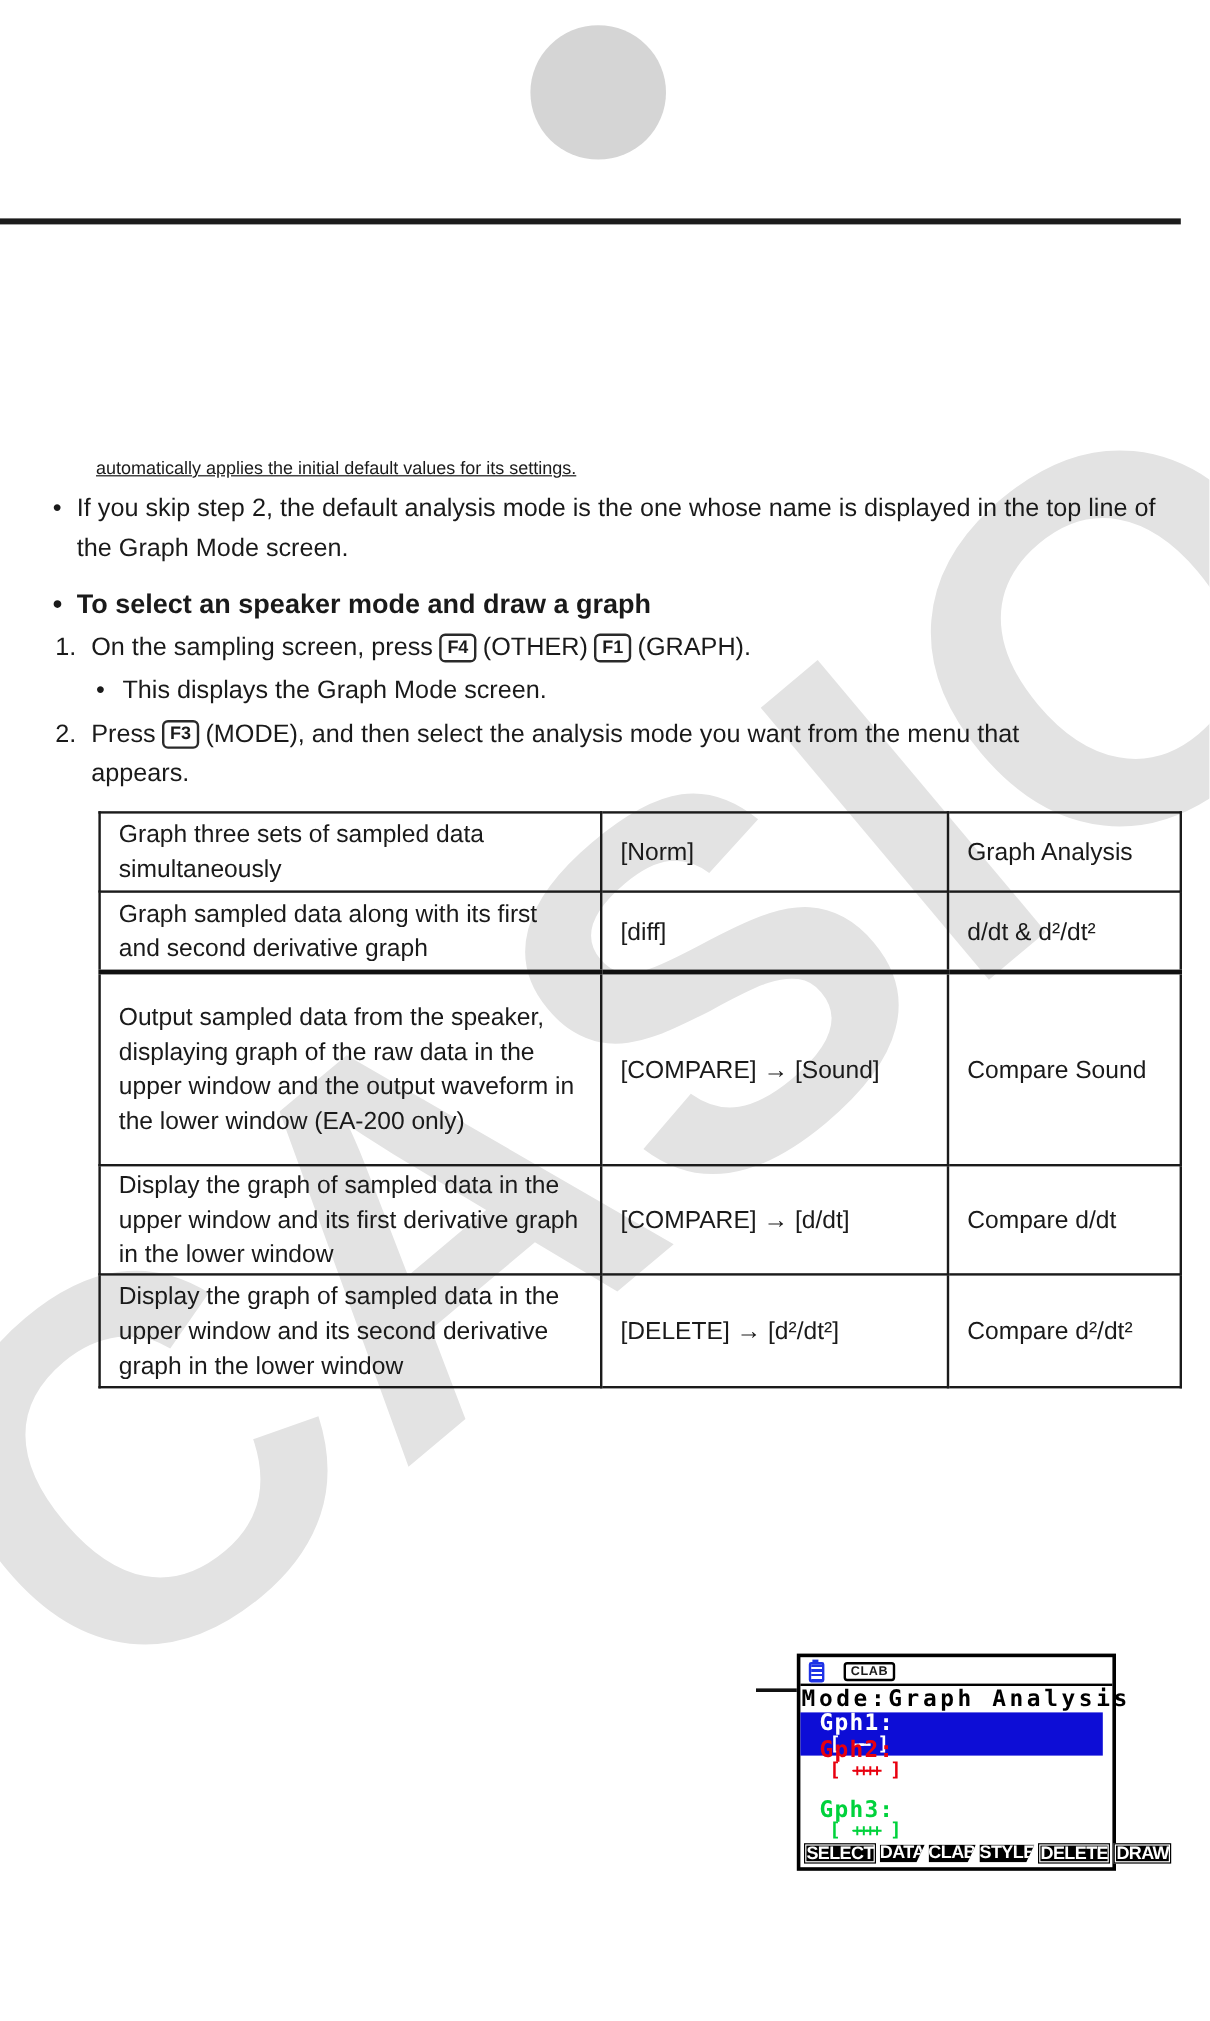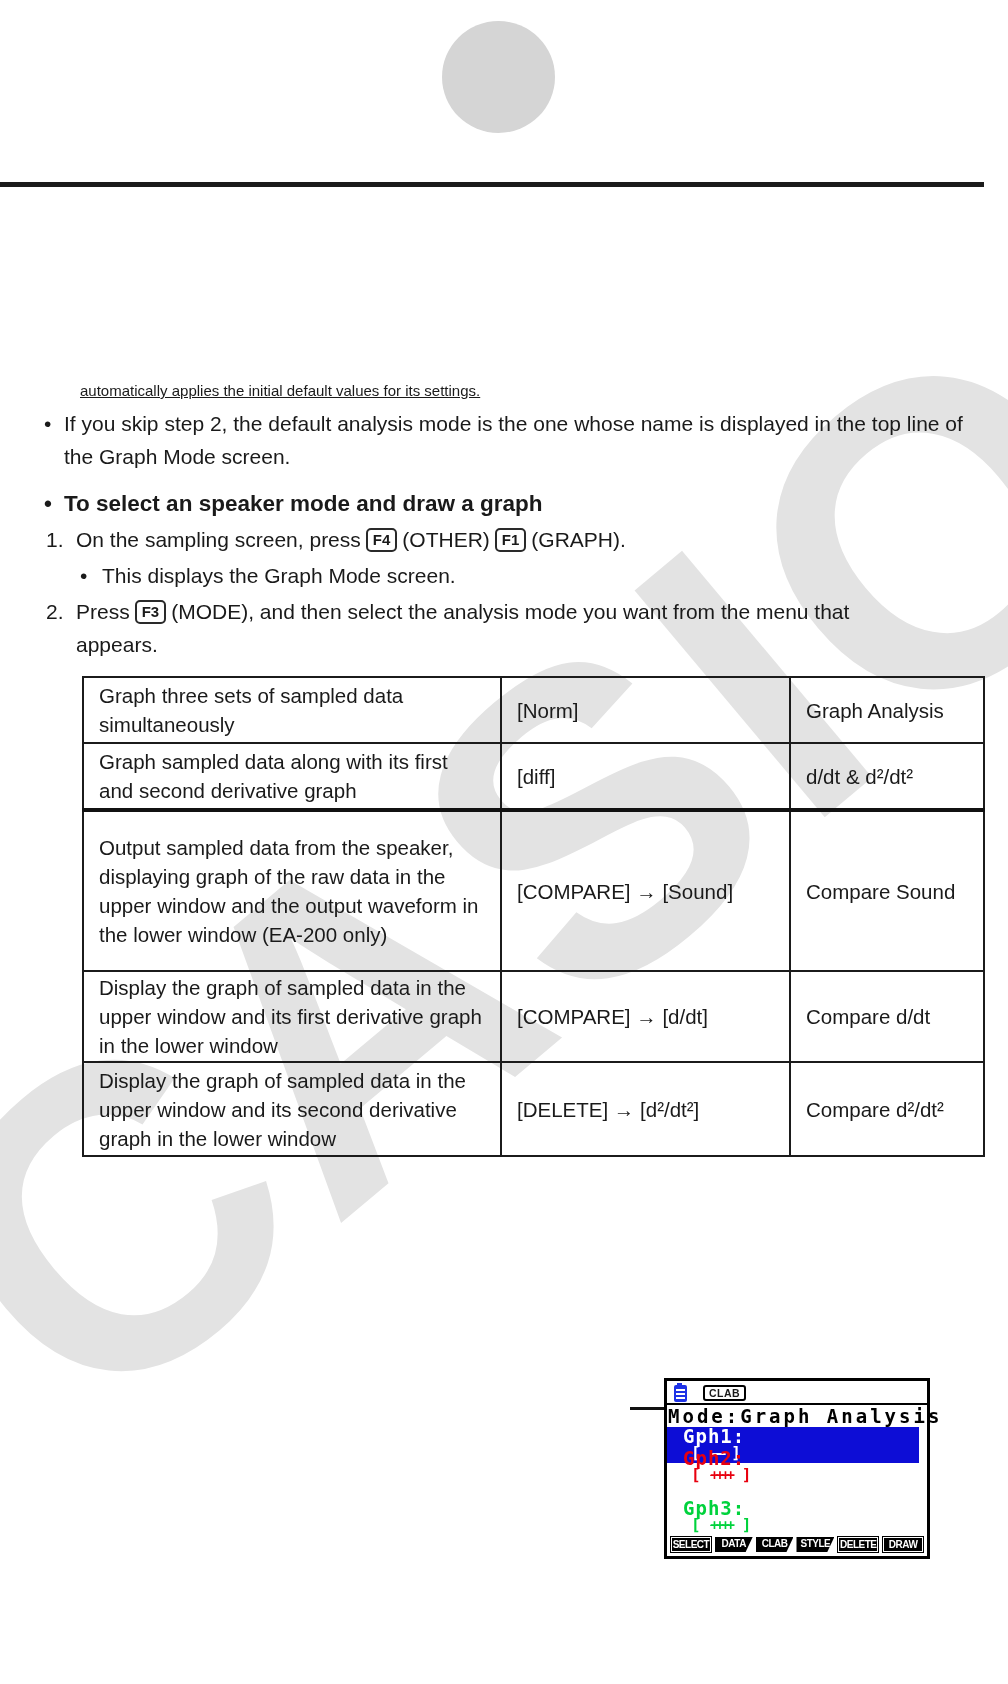--- a/index.html
+++ b/index.html
@@ -63,21 +63,21 @@
   .gs{height:18px;line-height:16px;padding-left:24px;font-size:16px;font-weight:bold;}
   .grow{position:absolute;left:0;right:0;}
   .g2{top:68px;color:#e8000f;}
   .g3{top:118px;color:#00d23c;}
   .glyph.line{letter-spacing:-4px;font-weight:bold;}
   .glyph.cross{letter-spacing:-3px;font-size:14px;text-decoration:line-through;font-weight:bold;}
   .br{font-weight:bold;}
   .c-keys{position:absolute;left:3px;right:3px;bottom:3px;height:17px;display:flex;gap:3px;
           font-family:"Liberation Sans",sans-serif;}
   .sk{flex:1;box-sizing:border-box;}
-  .ski{display:block;height:100%;background:#000;color:#fff;font-size:10px;font-weight:bold;
+  .ski{display:block;height:100%;background:#000;color:#fff;font-size:15px;font-weight:bold;
        letter-spacing:-0.5px;text-align:center;line-height:13px;}
   .sk.boxed{border:1px solid #000;padding:1px;background:#fff;}
   .sk.tab{padding:1px 0;}
   .sk.tab .ski{clip-path:polygon(0 0,100% 0,calc(100% - 7px) 100%,0 100%);}
 </style>
 </head>
 <body>
 
 <div class="page">
   <div class="watermark">CASIO</div>

